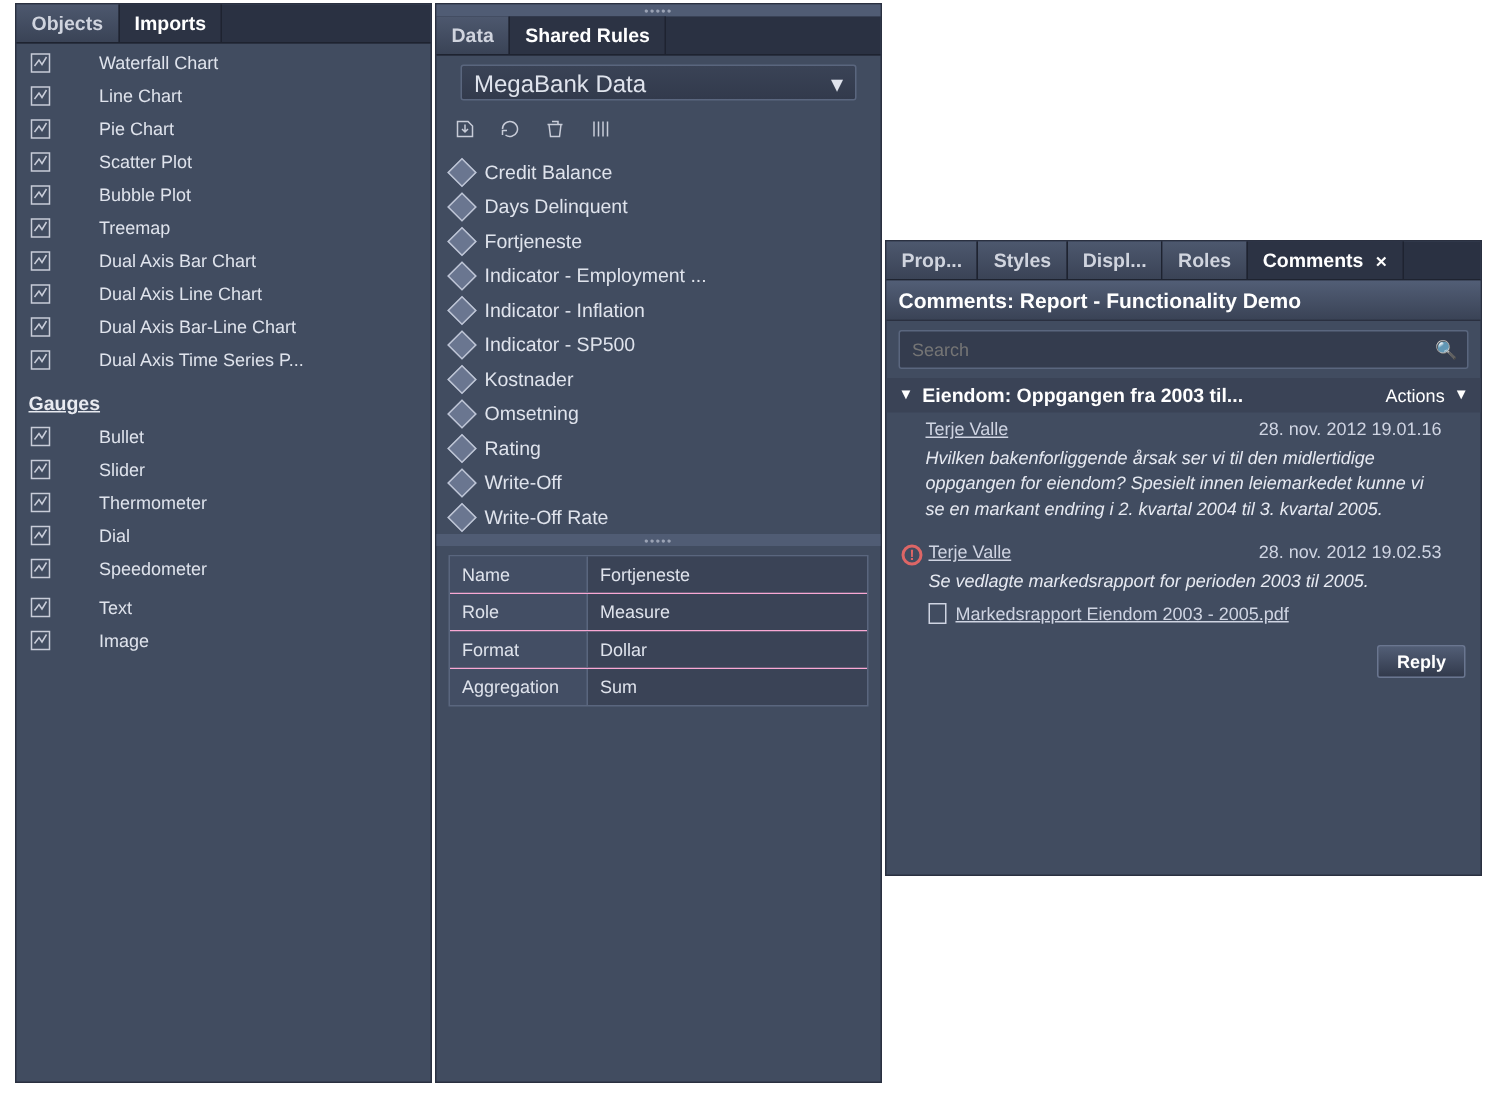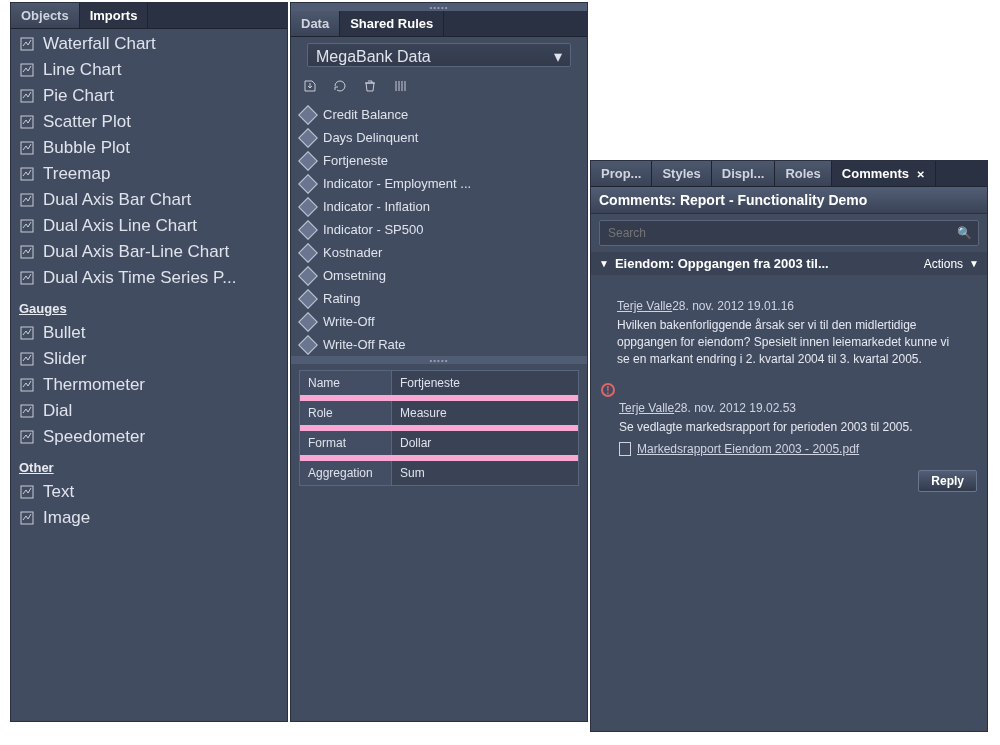--- a/index.html
+++ b/index.html
@@ -10,21 +10,21 @@
   .panel {
     background: #414c60;
     border: 1px solid #2a3040;
     color: #d8dce4;
     font-size: 13px;
     display: flex;
     flex-direction: column;
   }
   .panel1 { width: 278px; height: 720px; margin-left: 10px; margin-top: 2px; }
   .panel2 { width: 298px; height: 720px; margin-top: 2px; }
-  .panel3 { width: 398px; height: 572px; margin-top: 160px; }
+  .panel3 { width: 398px; height: 424px; margin-top: 160px; }
 
   
   .tabs { display: flex; background: #2a3142; border-bottom: 1px solid #1e2330; }
   .tab {
     padding: 5px 10px;
     font-size: 13px;
     font-weight: bold;
     color: #d0d4de;
     cursor: pointer;
     border-right: 1px solid #1e2330;
@@ -40,22 +40,23 @@
     font-weight: bold;
     color: #e8eaf0;
     padding: 6px 8px 4px 8px;
     text-decoration: underline;
     font-size: 13px;
   }
   .obj-item {
     display: flex; align-items: center;
     padding: 3px 8px;
     cursor: pointer;
-    font-size: 17px;
+    font-size: 12px;
     color: #dfe3ec;
+    gap: 23px;
   }
   .obj-icon {
     width: 16px; height: 16px; margin-right: 8px;
     display: inline-flex; align-items: center; justify-content: center;
     font-size: 11px; color: #c8ccd8;
   }
 
   
   .grip {
     height: 8px; background: #505c74;
@@ -88,21 +89,21 @@
   .tag-icon {
     width:14px; height:14px; margin-right:8px;
     border:1px solid #bfc6d6; transform: rotate(45deg);
     background: #6a7690;
   }
   .props-table {
     margin: 6px 8px 8px 8px;
     border:1px solid #5a667e;
     font-size:12px;
   }
-  .props-table .row { display:flex; border-bottom:6px solid #f9a8d4; }
+  .props-table .row { display:flex; border-bottom:1px solid #f9a8d4; }
   .props-table .row:last-child { border-bottom:none; }
   .props-table .cell {
     padding:5px 8px; color:#dfe3ec;
   }
   .props-table .row .cell:first-child {
     width: 92px; border-right:1px solid #5a667e;
     background:#434e64;
   }
   .props-table .row .cell:last-child { flex:1; background:#3a4356; }
 
@@ -127,24 +128,24 @@
     display:flex; align-items:center; padding:4px 8px;
     color:#fff; font-weight:bold; font-size:13px;
     background:#3a4356;
   }
   .thread-header .tw { margin-right:6px; font-size:10px; }
   .thread-header .ttl { flex:1; white-space:nowrap; overflow:hidden; text-overflow:ellipsis; }
   .thread-header .act { font-size:12px; font-weight:normal; margin-left:8px; }
   .thread-header .menu { margin-left:6px; font-size:10px; }
 
   .comment { padding:4px 26px 10px 26px; font-size:12px; color:#e6e9f1; }
-  .comment .meta { display:flex; justify-content:flex-start; margin-bottom:4px;margin-top:20px; }
+  .comment .meta { display:flex; justify-content:space-between; margin-bottom:4px; }
   .comment .author { text-decoration: underline; color:#cfd4e2; }
   .comment .date { color:#cfd4e2; }
-  .comment .body { line-height:1.4; }
+  .comment .body { line-height:1.4;font-style:italic; }
   .comment.withicon { padding-left:10px; display:flex; }
   .alert-icon {
     width:14px; height:14px; border-radius:50%;
     border:2px solid #d66; color:#d66;
     display:inline-flex; align-items:center; justify-content:center;
     font-size:10px; font-weight:bold; margin-right:4px; margin-top:2px;
     flex:0 0 auto;
   }
   .attachment {
     display:flex; align-items:center; margin-top:6px;
@@ -310,21 +311,20 @@
             <span class="obj-icon">
               <svg class="svg" viewBox="0 0 16 16">
                 <rect x="2" y="2" width="12" height="12" fill="none" stroke="#c8ccd8"></rect>
                 <path d="M4 10l3-4 2 3 3-5" fill="none" stroke="#c8ccd8"></path>
               </svg>
             </span>
             <span>Speedometer</span>
           </div>
         </div>
         <div class="section">
-          <div class="section-header">Other</div>
           <div class="obj-item">
             <span class="obj-icon">
               <svg class="svg" viewBox="0 0 16 16">
                 <rect x="2" y="2" width="12" height="12" fill="none" stroke="#c8ccd8"></rect>
                 <path d="M4 10l3-4 2 3 3-5" fill="none" stroke="#c8ccd8"></path>
               </svg>
             </span>
             <span>Text</span>
           </div>
           <div class="obj-item">

